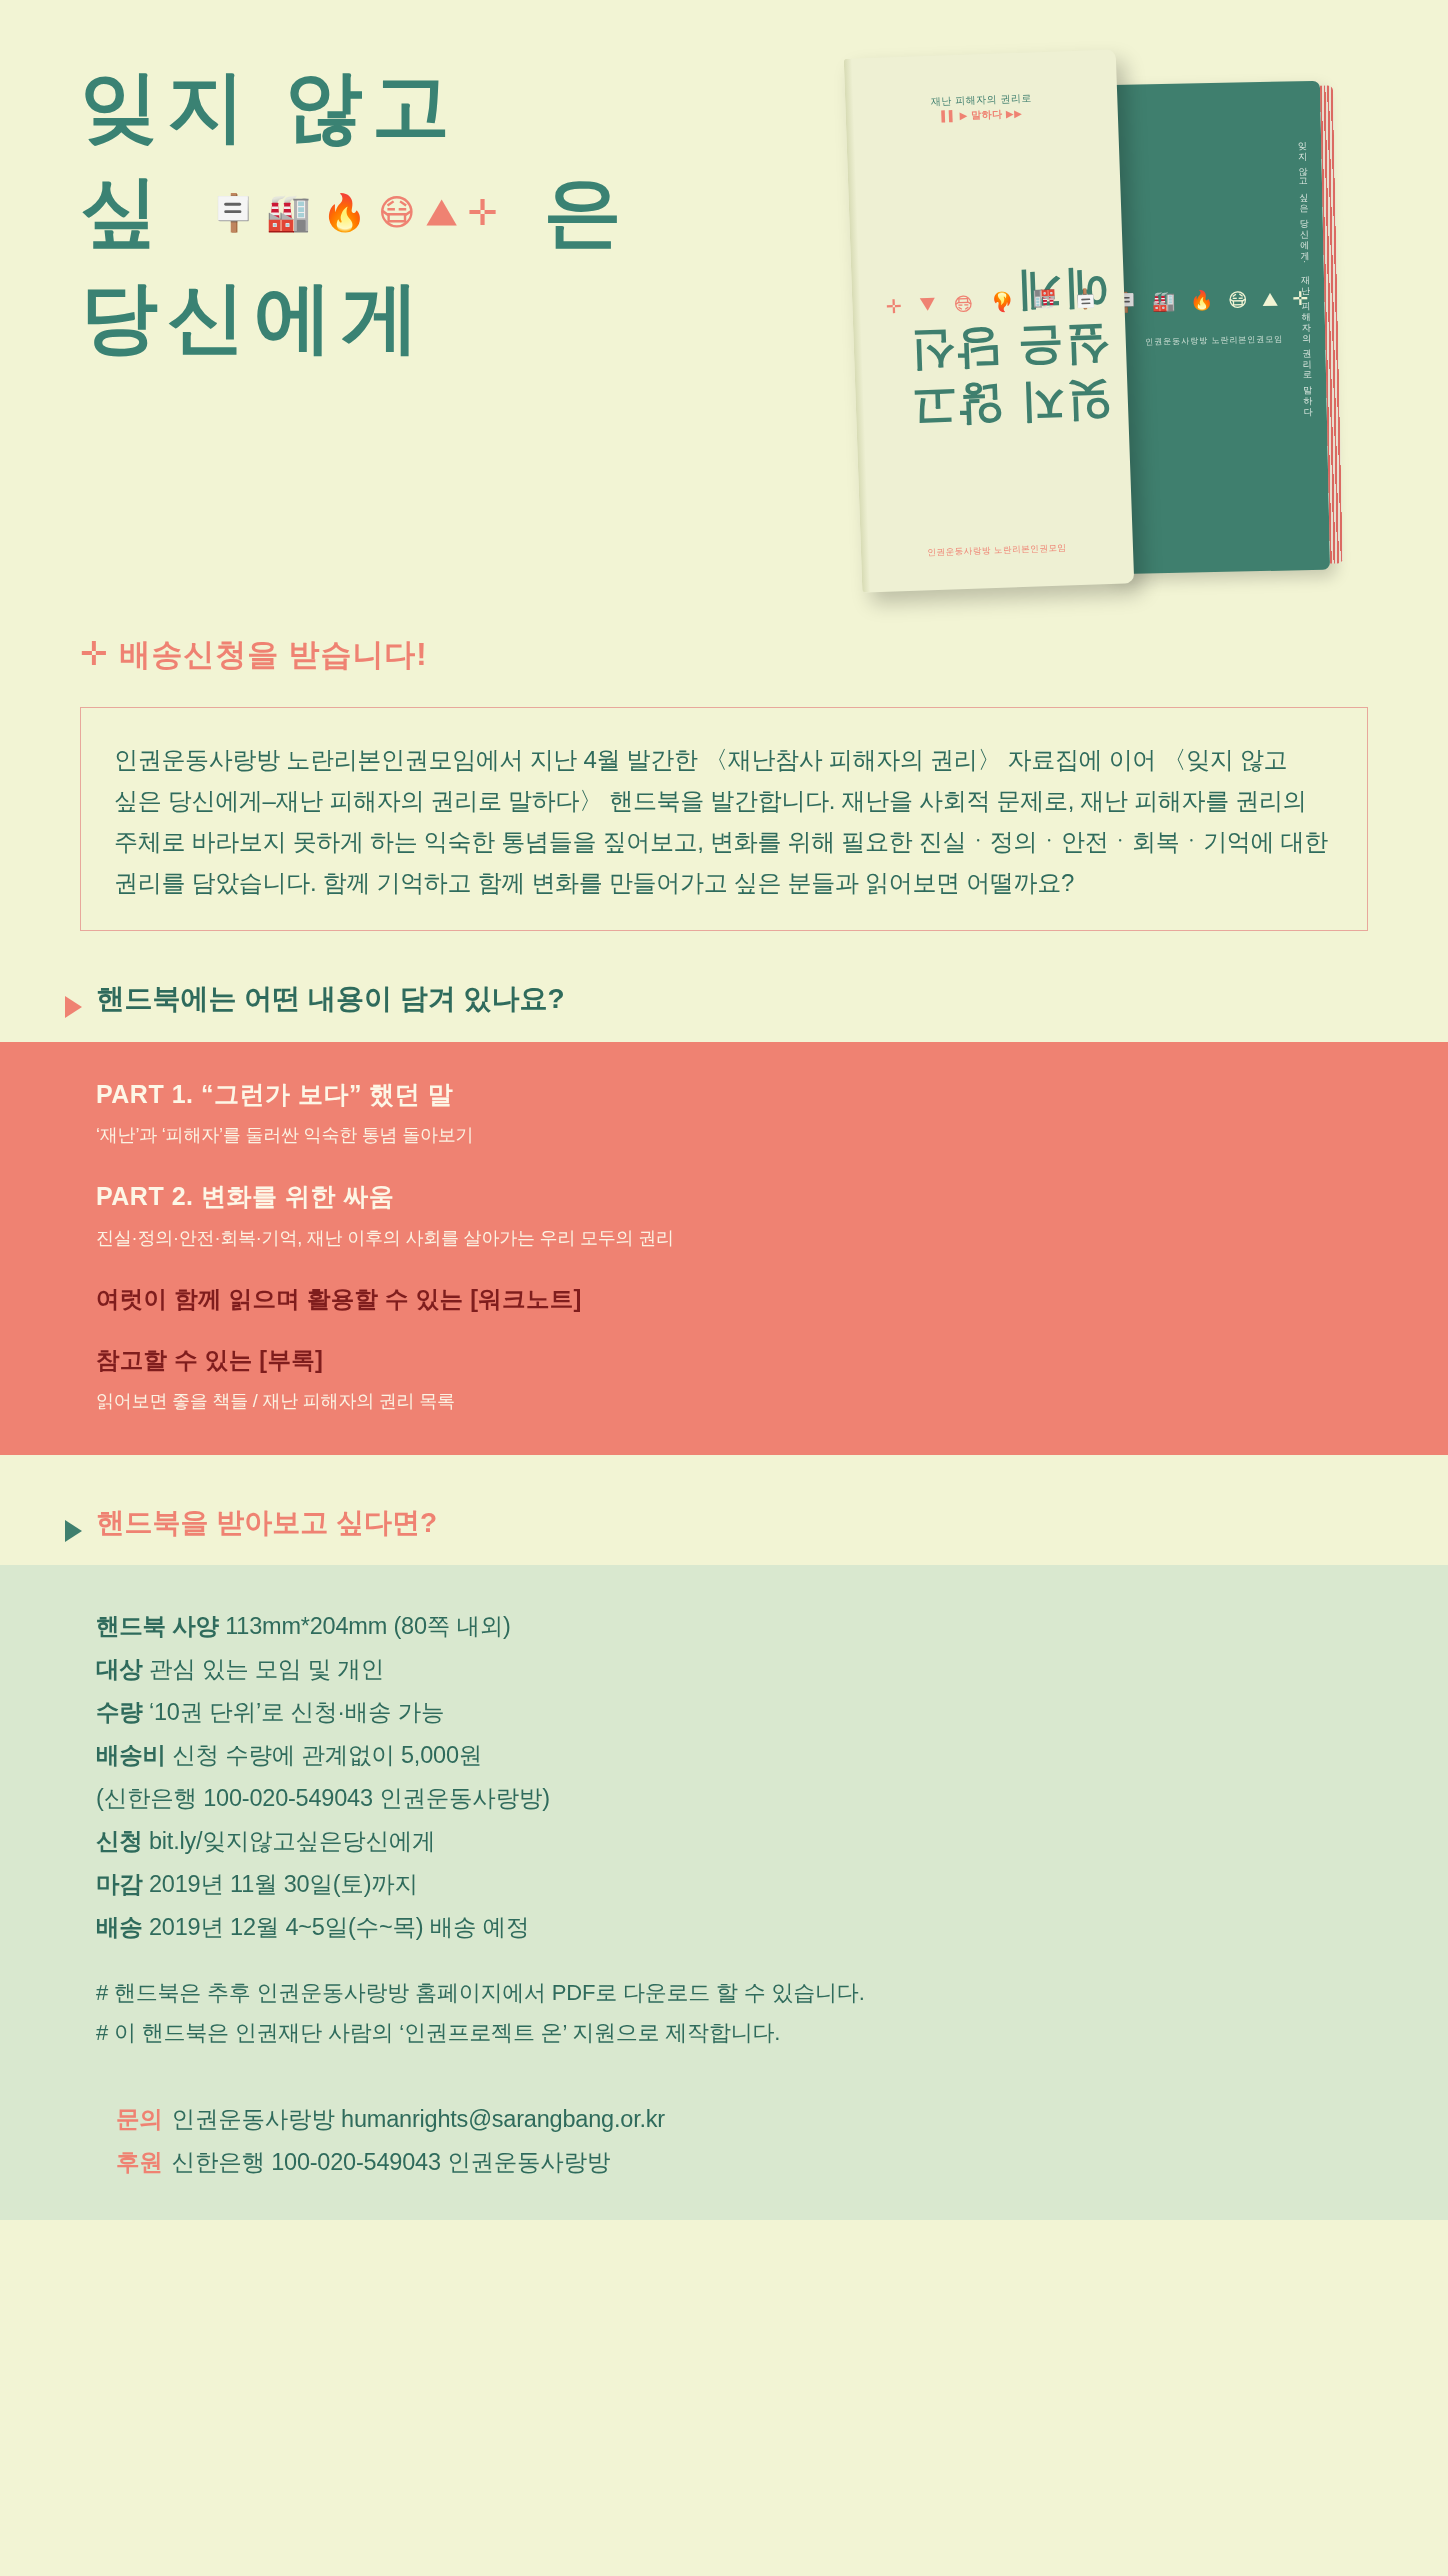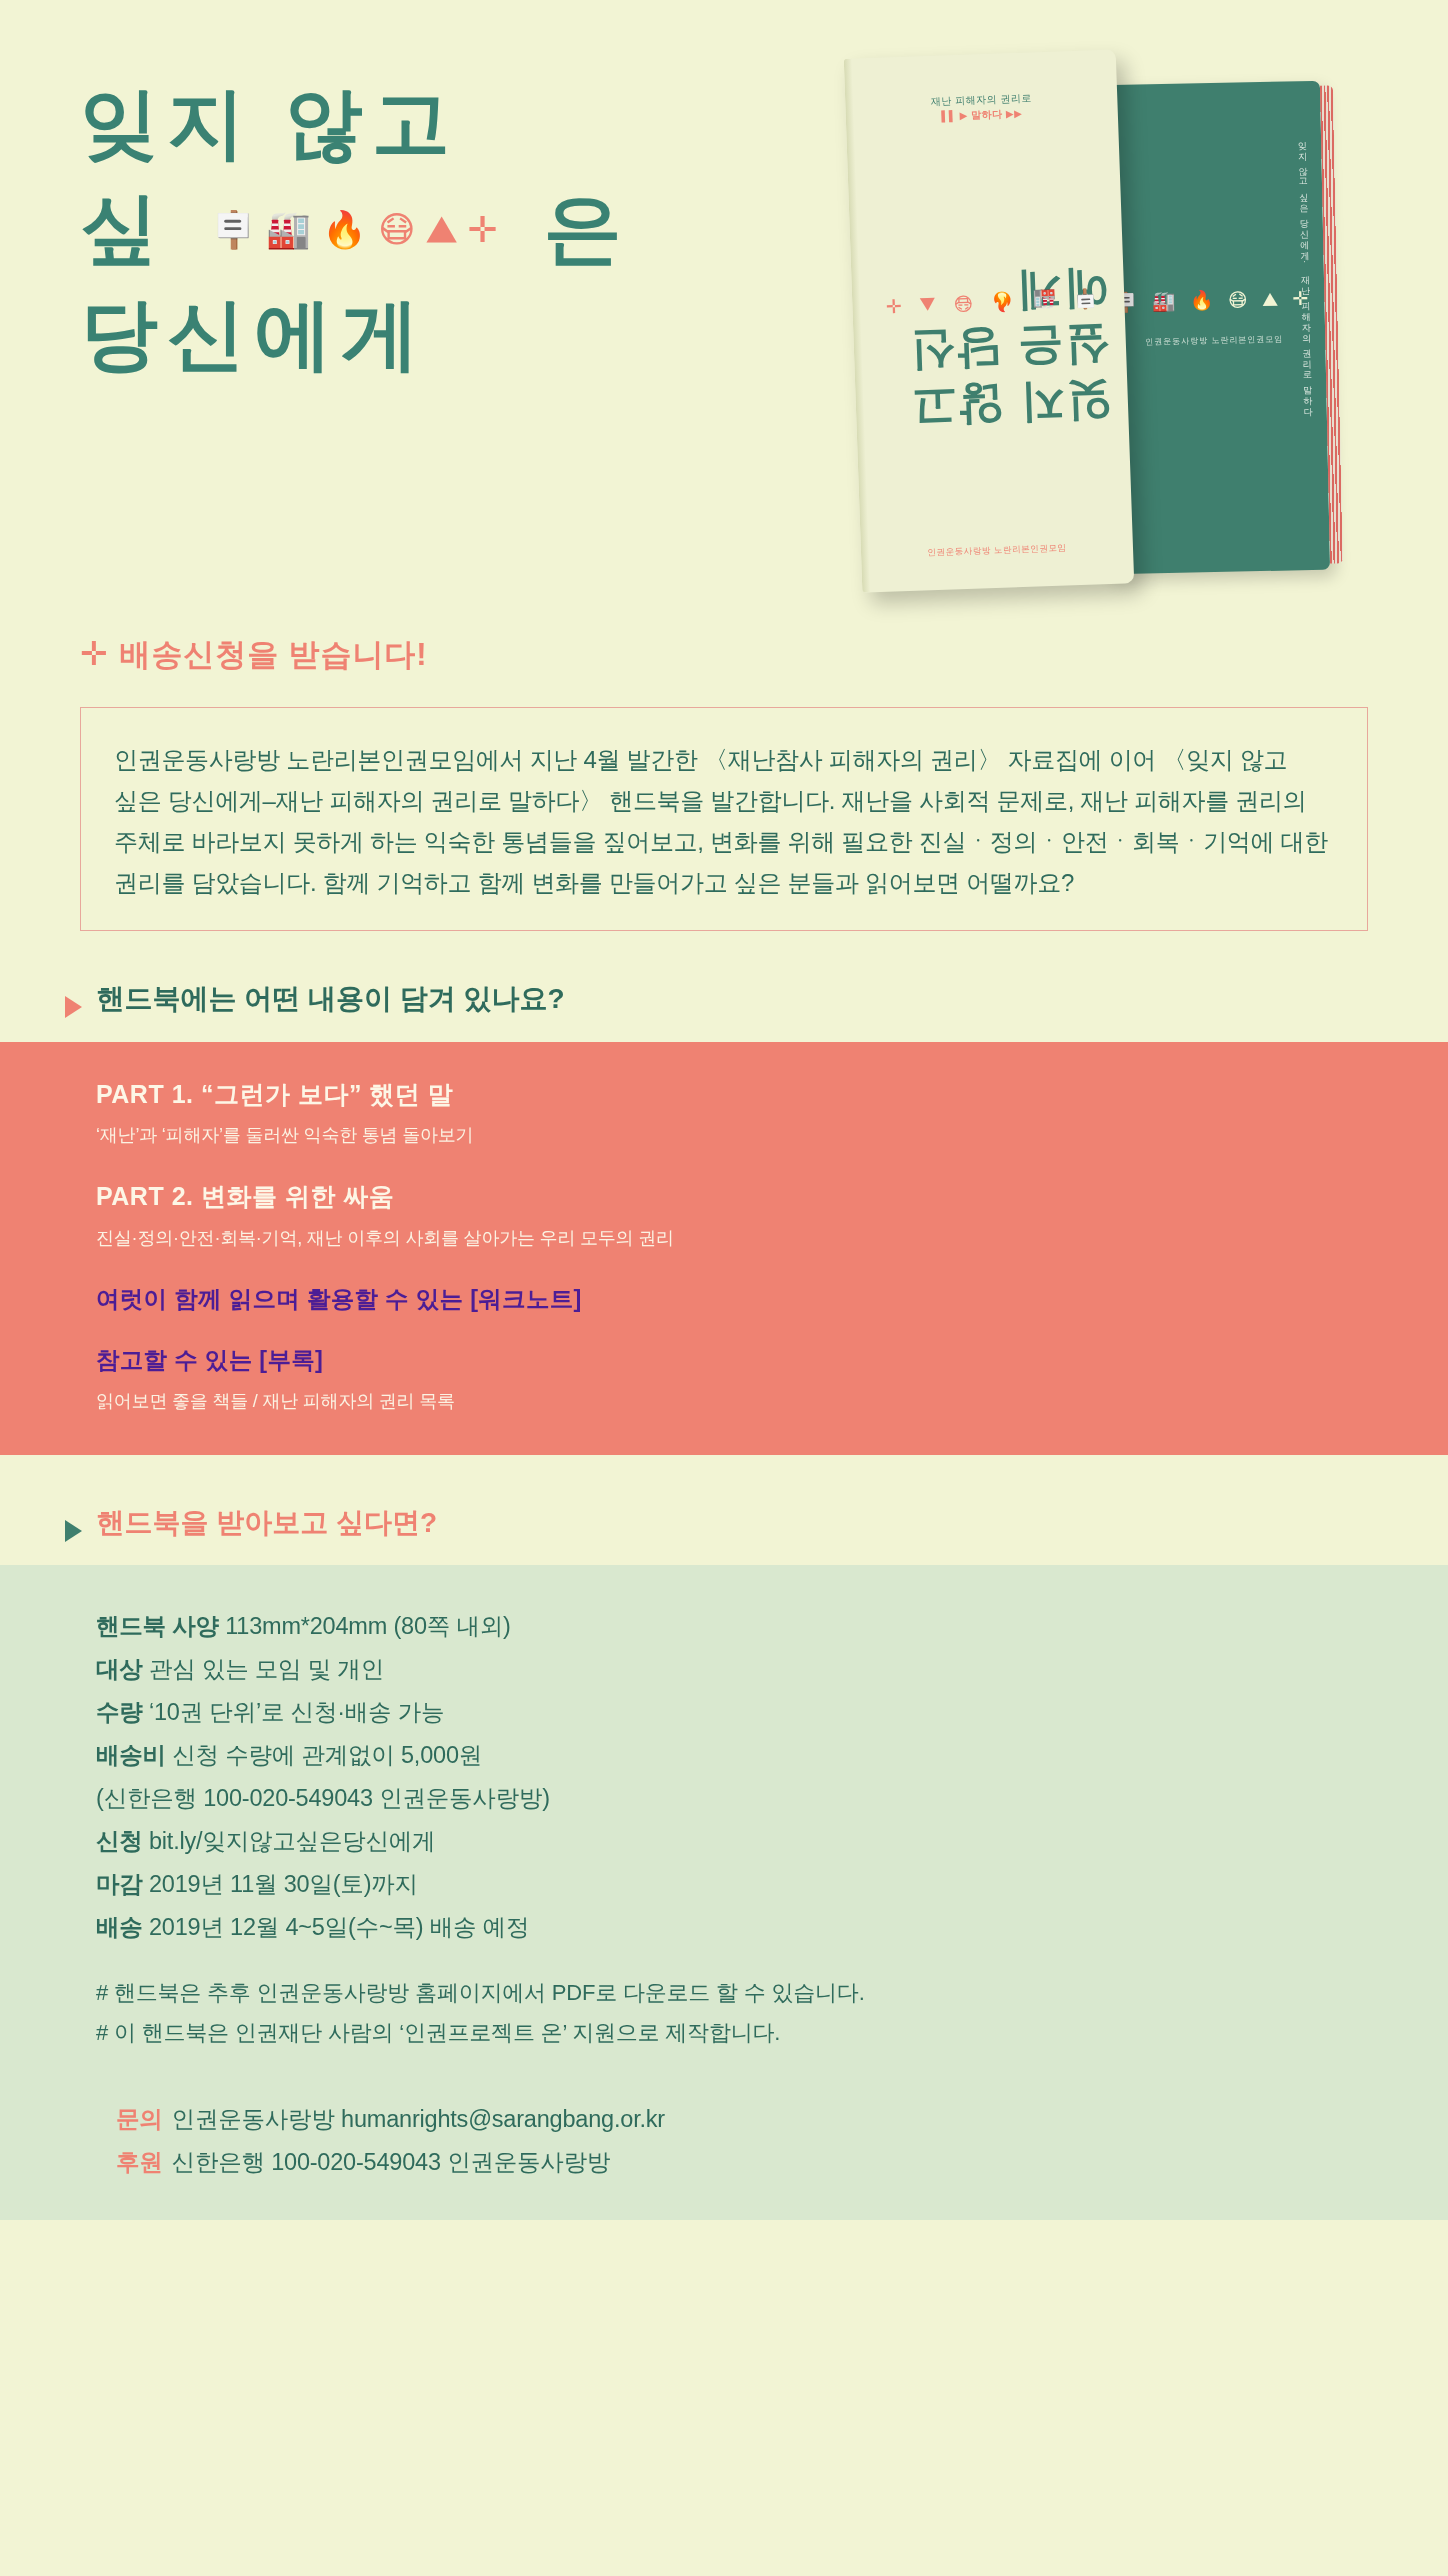--- a/index.html
+++ b/index.html
@@ -23,21 +23,21 @@
   }
 
   
   .hero {
     position: relative;
     height: 634px;
   }
   .hero-title {
     position: absolute;
     left: 80px;
-    top: 71px;
+    top: 54px;
     font-size: 78px;
     line-height: 105px;
     font-weight: bold;
     letter-spacing: 9px;
     color: #3a8273;
   }
   .hero-line { white-space: nowrap; display: block; }
   .hero-icons {
     display: inline-block;
     letter-spacing: 1.8px;
@@ -232,21 +232,21 @@
     letter-spacing: 0.5px;
     margin-bottom: 12.7px;
   }
   .part-desc {
     color: #fbf3e3;
     font-size: 18px;
     letter-spacing: -0.2px;
     margin-bottom: 33px;
   }
   .part-strong {
-    color: #4c1d95;
+    color: #7f1d1d;
     font-size: 23.5px;
     font-weight: bold;
     margin-bottom: 29px;
     letter-spacing: 0.3px;
   }
   .part-strong.tight { margin-bottom: 12.7px; }
 
   
   .order {
     background: #d9e8cf;

